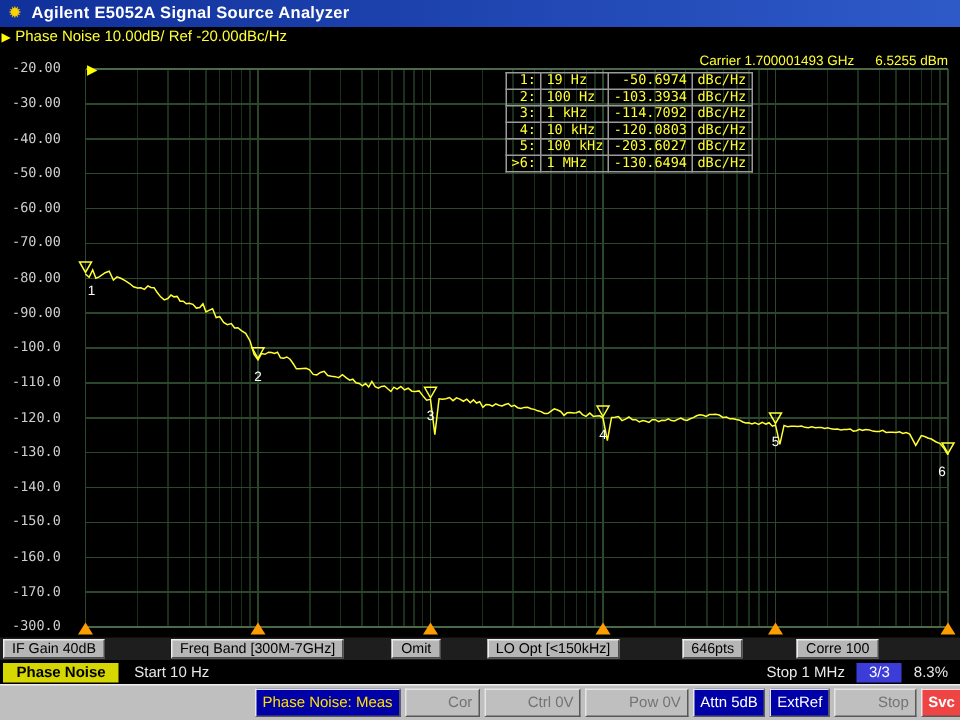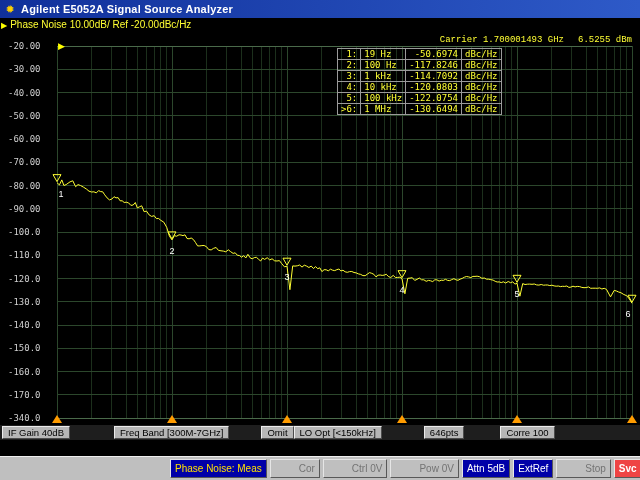--- a/index.html
+++ b/index.html
@@ -13,35 +13,35 @@
            font-size:11px;line-height:14px;text-align:center;color:#ffd200;}
   .ttl{margin-left:21px;letter-spacing:.2px;text-align:center;}
   
   .traceinfo{position:absolute;left:0;top:18px;width:580px;height:14px;background:#000;
              color:#ffff33;font-size:10px;line-height:14px;white-space:nowrap;}
   .arr{color:#ffff00;font-size:8px;margin:0 3px 0 1px;}
   
   .graph{position:absolute;left:0;top:32px;width:640px;height:393px;background:#000;}
   .graph svg{position:absolute;left:0;top:0;}
   .carrier{position:absolute;top:3px;right:8px;display:flex;gap:14px;color:#ffff33;
-           font-family:Liberation Mono, monospace;font-size:9px;white-space:nowrap;}
+           font-family:Liberation Sans, sans-serif;font-size:9px;white-space:nowrap;}
   .mtable{position:absolute;left:337px;top:16px;border-collapse:collapse;
           font-family:"DejaVu Sans Mono",monospace;font-size:9px;color:#ffff33;}
   .mtable td{border:1px solid #9a9a9a;padding:0 3px;height:10px;line-height:10px;white-space:nowrap;}
   .mk-num,.mk-value{text-align:right;}
   .ylab{position:absolute;left:8px;width:44px;text-align:left;color:#cfcfcf;
         font-family:"DejaVu Sans Mono",monospace;font-size:9px;line-height:10px;}
   .refarr{position:absolute;left:58px;top:9px;color:#ffff00;font-size:9px;line-height:10px;}
   
   .row1{position:absolute;left:0;top:425px;width:640px;height:15px;background:#1e1e1e;
         display:flex;align-items:center;}
   .chip1{background:#b6b6b6;color:#000;font-size:9.5px;line-height:11px;padding:0 5px;
          border:1px solid;border-color:#ececec #4c4c4c #4c4c4c #ececec;white-space:nowrap;}
   .c0{margin-left:2px}.c1{margin-left:44px}.c2{margin-left:32px}
-  .c3{}.c4{margin-left:42px}.c5{margin-left:36px}
+  .c3{margin-left:31px}.c4{margin-left:42px}.c5{margin-left:36px}
   
   .row2{position:absolute;left:0;top:440px;width:640px;height:16px;background:#000;
         display:flex;align-items:center;font-size:10px;}
   .trace-tab{background:#d6d600;color:#000;font-weight:bold;height:13px;line-height:13px;
              padding:0 9px;margin-left:2px;}
   .start{color:#e8e8e8;margin-left:10px;}
   .stop{color:#e8e8e8;margin-left:auto;}
   .page{background:#3c3cd8;color:#fff;padding:0 8px;margin:0 8px;height:13px;line-height:13px;}
   .pct{color:#e8e8e8;margin-right:8px;}
   
@@ -166,39 +166,39 @@
       <tbody id="marker-tbody">
           <tr>
             <td class="mk-num">1:</td>
             <td class="mk-freq">19 Hz</td>
             <td class="mk-value">-50.6974</td>
             <td class="mk-unit">dBc/Hz</td>
           </tr>
           <tr>
             <td class="mk-num">2:</td>
             <td class="mk-freq">100 Hz</td>
-            <td class="mk-value">-117.8246</td>
+            <td class="mk-value">-103.3934</td>
             <td class="mk-unit">dBc/Hz</td>
           </tr>
           <tr>
             <td class="mk-num">3:</td>
             <td class="mk-freq">1 kHz</td>
             <td class="mk-value">-114.7092</td>
             <td class="mk-unit">dBc/Hz</td>
           </tr>
           <tr>
             <td class="mk-num">4:</td>
             <td class="mk-freq">10 kHz</td>
             <td class="mk-value">-120.0803</td>
             <td class="mk-unit">dBc/Hz</td>
           </tr>
           <tr>
             <td class="mk-num">5:</td>
             <td class="mk-freq">100 kHz</td>
-            <td class="mk-value">-122.0754</td>
+            <td class="mk-value">-203.6027</td>
             <td class="mk-unit">dBc/Hz</td>
           </tr>
           <tr>
             <td class="mk-num">&gt;6:</td>
             <td class="mk-freq">1 MHz</td>
             <td class="mk-value">-130.6494</td>
             <td class="mk-unit">dBc/Hz</td>
           </tr>
         </tbody>
     </table>
@@ -211,32 +211,39 @@
       <div class="ylab" style="top: 148.5px;">-80.00</div>
       <div class="ylab" style="top: 171.75px;">-90.00</div>
       <div class="ylab" style="top: 195px;">-100.0</div>
       <div class="ylab" style="top: 218.25px;">-110.0</div>
       <div class="ylab" style="top: 241.5px;">-120.0</div>
       <div class="ylab" style="top: 264.75px;">-130.0</div>
       <div class="ylab" style="top: 288px;">-140.0</div>
       <div class="ylab" style="top: 311.25px;">-150.0</div>
       <div class="ylab" style="top: 334.5px;">-160.0</div>
       <div class="ylab" style="top: 357.75px;">-170.0</div>
-      <div class="ylab" style="top: 381px;">-340.0</div>
+      <div class="ylab" style="top: 381px;">-300.0</div>
     </div>
 
   <div class="row1" id="row1">
       <span class="chip1 c0">IF Gain 40dB</span>
       <span class="chip1 c1">Freq Band [300M-7GHz]</span>
       <span class="chip1 c2">Omit</span>
       <span class="chip1 c3">LO Opt [&lt;150kHz]</span>
       <span class="chip1 c4">646pts</span>
       <span class="chip1 c5">Corre 100</span>
     </div>
 
+  <div class="row2">
+    <span class="trace-tab">Phase Noise</span>
+    <span class="start">Start 10 Hz</span>
+    <span class="stop">Stop 1 MHz</span>
+    <span class="page">3/3</span>
+    <span class="pct">8.3%</span>
+  </div>
 
   <div class="taskbar">
     <span id="taskbar-items" style="display:flex;align-items:center;">
         <span class="tb active first">Phase Noise: Meas</span>
         <span class="tb dim">Cor</span>
         <span class="tb dim">Ctrl 0V</span>
         <span class="tb dim">Pow 0V</span>
         <span class="tb blue">Attn 5dB</span>
         <span class="tb blue">ExtRef</span>
         <span class="tb dim">Stop</span>

